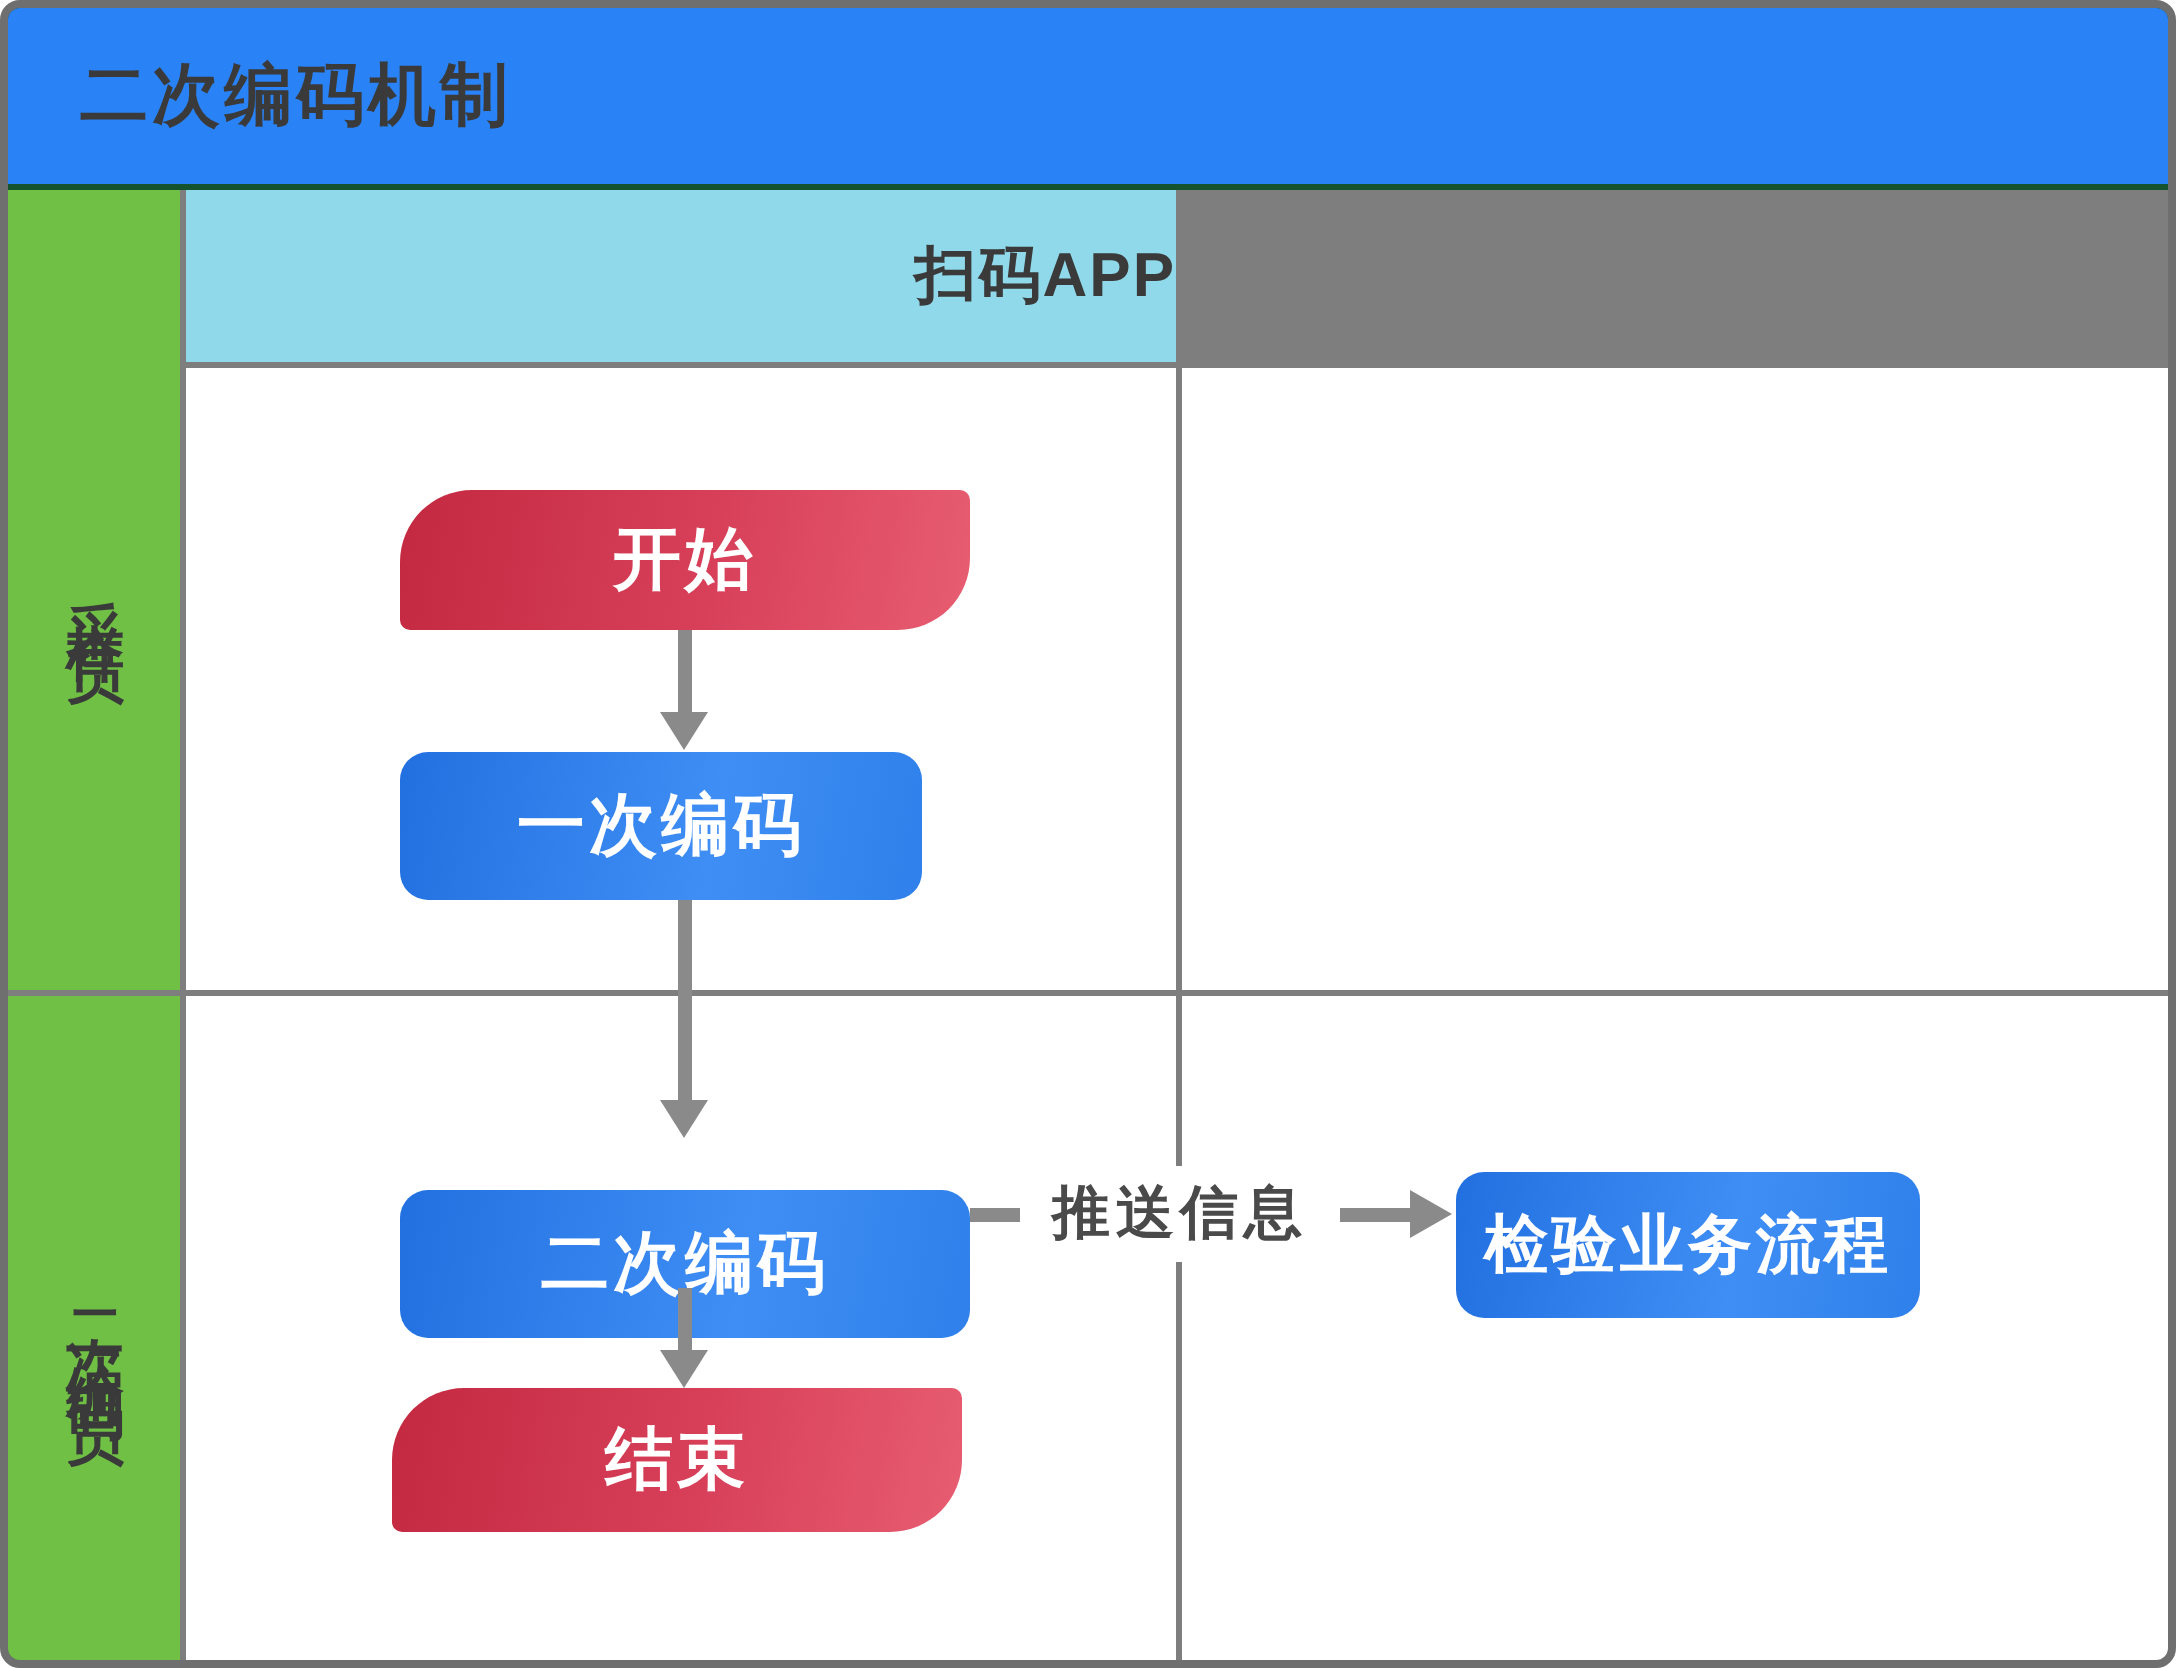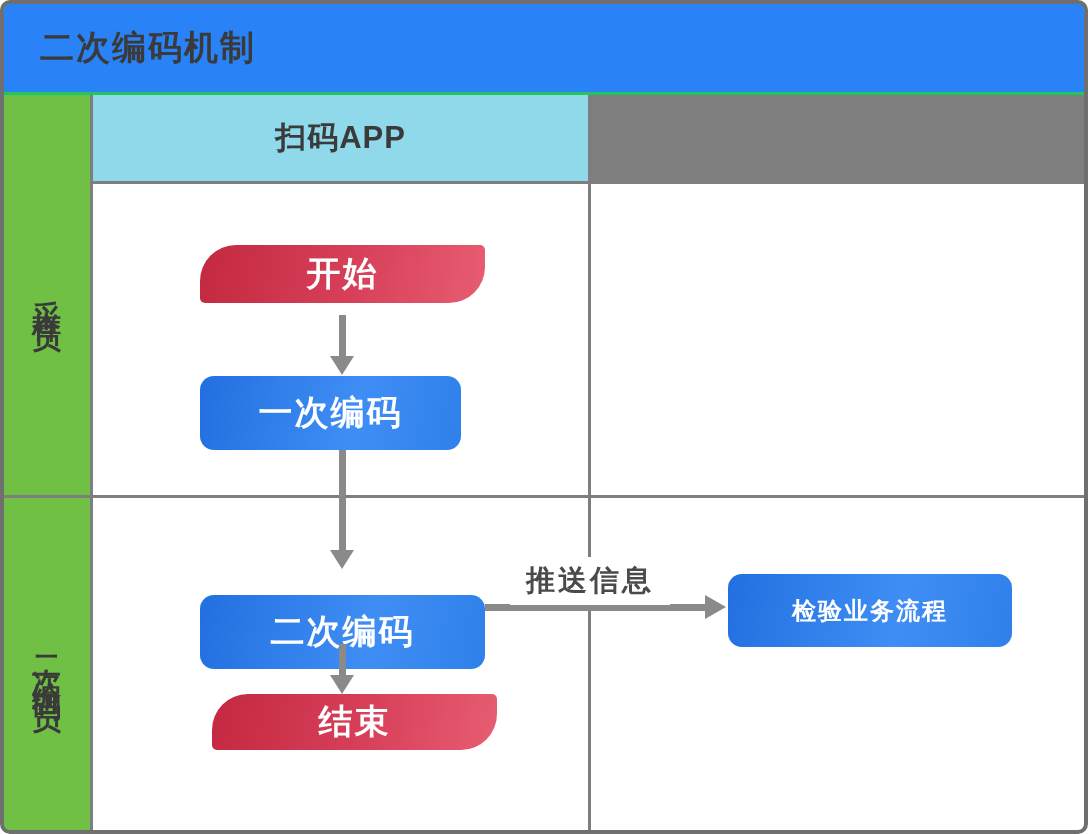--- a/index.html
+++ b/index.html
@@ -7,21 +7,21 @@
     font-family: "Liberation Sans", "DejaVu Sans", sans-serif;
     background:#ffffff;
     width:1088px; height:834px;
     overflow:hidden;
   }
   .frame {
     position:relative;
     width:1088px; height:834px;
     border:4px solid #6f6f6f;
     border-radius:10px;
-    background:#22c55e;
+    background:#14532d;
     overflow:hidden;
     display:flex;
     flex-direction:column;
     gap:3px;
   }
   .title-bar {
     height:88px;
     flex:none;
     background:#2a82f7;
     display:flex;
@@ -48,21 +48,21 @@
   .lane-label {
     writing-mode:vertical-rl;
     text-orientation:upright;
     font-size:29px;
     font-weight:bold;
     color:#3a3a3a;
     letter-spacing:12px;
   }
   .header-cell {
     background:#8fd9ea;
-    display:flex; align-items:center; justify-content:center;
+    display:flex; align-items:center; justify-content:flex-end;
   }
   .header-cell span { font-size:31px; font-weight:bold; color:#3a3a3a; letter-spacing:1px; }
   .col-app  { grid-column:2; grid-row:1; }
   .col-lims { grid-column:3; grid-row:1; }
   .cell { background:#ffffff; }
   .c-r1-app  { grid-column:2; grid-row:2; }
   .c-r1-lims { grid-column:3; grid-row:2; }
   .c-r2-app  { grid-column:2; grid-row:3; }
   .c-r2-lims { grid-column:3; grid-row:3; }
 
@@ -74,25 +74,25 @@
     letter-spacing:2px;
   }
   .terminator {
     background:linear-gradient(100deg, #c32940 0%, #d8405a 55%, #e75d71 100%);
     border-radius:36px 5px 36px 5px;
   }
   .process {
     background:linear-gradient(100deg, #2270e0 0%, #3f8ef5 60%, #2f80ea 100%);
     border-radius:14px;
   }
-  .n-start   { left:196px; top:241px; width:285px; height:58px; }
+  .n-start   { left:196px; top:241px; width:285px; height:70px; }
   .n-first   { left:196px; top:372px; width:261px; height:74px; }
   .n-second  { left:196px; top:566px; width:285px; height:74px;margin-top:25px; }
-  .n-end     { left:208px; top:690px; width:285px; height:56px;text-align:center; }
-  .n-lims    { left:724px; top:570px; width:284px; height:73px; font-size:24px; }
+  .n-end     { left:192px; top:690px; width:285px; height:72px;text-align:center; }
+  .n-lims    { left:724px; top:582px; width:232px; height:73px; font-size:32px; }
 
   .vline { position:absolute; width:7px; background:#8a8a8a; }
   .hline { position:absolute; height:7px; background:#8a8a8a; }
   .head-down {
     position:absolute; width:0; height:0;
     border-left:12px solid transparent;
     border-right:12px solid transparent;
     border-top:19px solid #8a8a8a;
   }
   .head-right {
@@ -104,21 +104,21 @@
   .v1-line { left:335px; top:311px; height:42px; }
   .v1-head { left:326px; top:352px; }
   .v2-line { left:335px; top:446px; height:101px; }
   .v2-head { left:326px; top:546px; }
   .v3-line { left:335px; top:640px; height:32px; }
   .v3-head { left:326px; top:671px; }
   .h-line  { left:481px; top:600px; width:221px; }
   .h-head  { left:701px; top:591px; }
   .edge-label {
     position:absolute;
-    left:586px; top:577px;
+    left:586px; top:603px;
     transform:translate(-50%, -50%);
     background:#ffffff;
     padding:4px 16px;
     font-size:29px;
     font-weight:600;
     color:#4a4a4a;
     letter-spacing:3px;
     white-space:nowrap;
   }
 </style>

